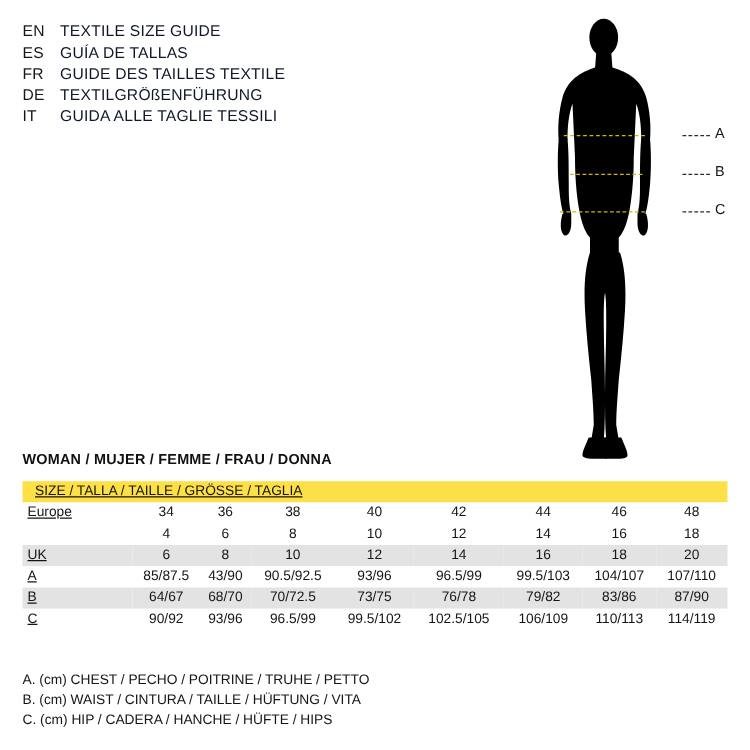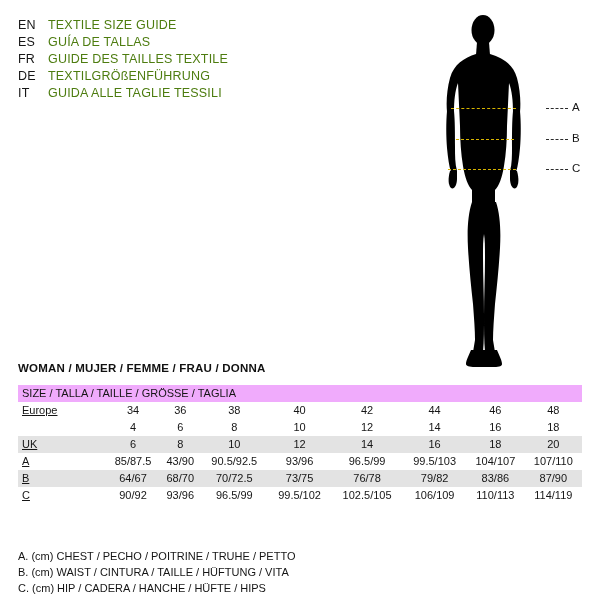--- a/index.html
+++ b/index.html
@@ -30,21 +30,21 @@
     font-size: 12.5px;
     letter-spacing: 0.2px;
   }
   .lang-code {
     width: 30px;
     flex: 0 0 30px;
     font-weight: normal;
     color: #161616;
   }
   .lang-text {
-    color: #4d7c0f;
+    color: #0f172a;
     white-space: nowrap;
   }
 
   
   .figure-wrap {
     position: absolute;
     left: 420px; top: 8px;
     width: 170px; height: 365px;
   }
   .figure-svg { display: block; }
@@ -89,33 +89,34 @@
     font-weight: normal;
     color: #151515;
   }
   table.size-table td.lbl, table.size-table th.lbl {
     text-align: left;
     padding-left: 4px;
     width: 88px;
     text-decoration: underline;
   }
   tr.header-row td {
-    background: #f0abfc;
+    background: #fde047;
     font-weight: normal;
     text-align: left;
-    padding-left: 4px;
+    padding-left: 10px;
     font-size: 11px;
+    text-decoration: underline;
   }
   tr.grey td { background: #e3e3e3; }
   tr.white td { background: #ffffff; }
 
   
   .footnotes {
     position: absolute;
-    left: 18px; top: 548px;
+    left: 18px; top: 536px;
     width: 560px;
   }
   .footnote {
     font-size: 11px;
     line-height: 16px;
     color: #151515;
     white-space: nowrap;
   }
 </style>
 </head>

